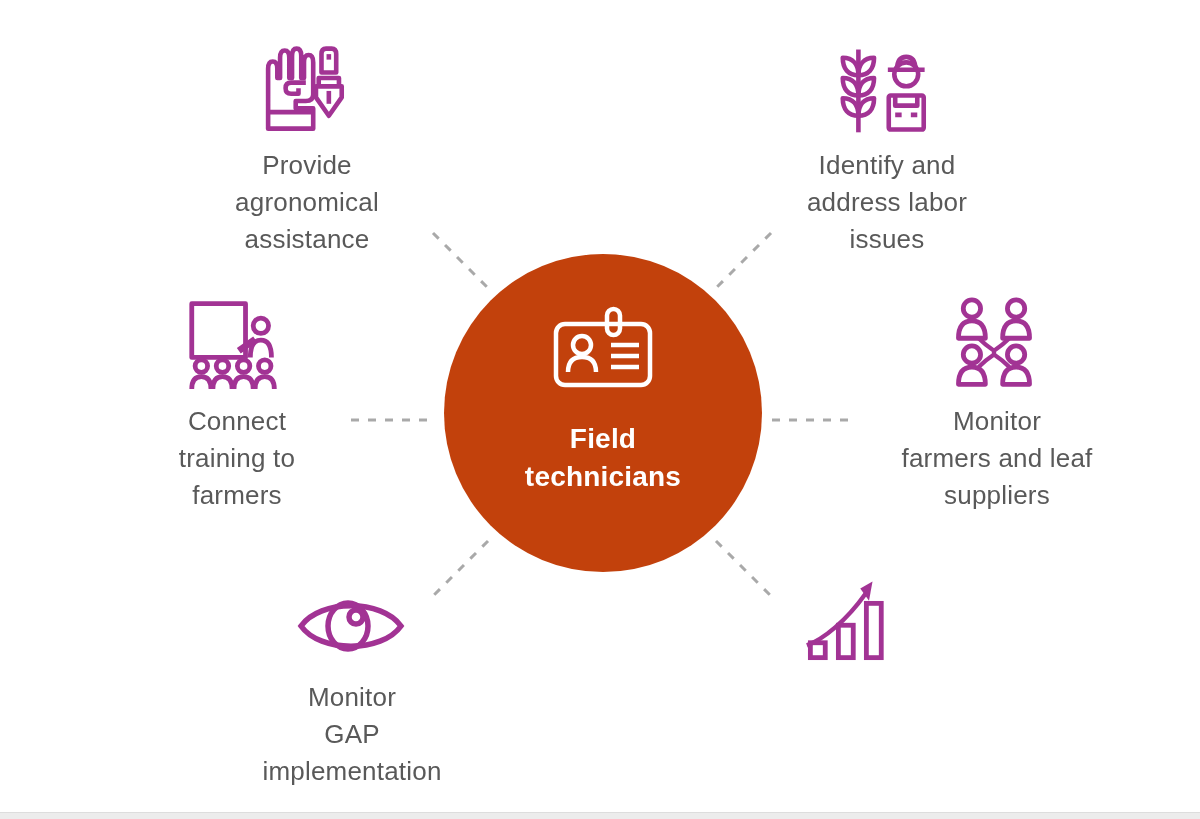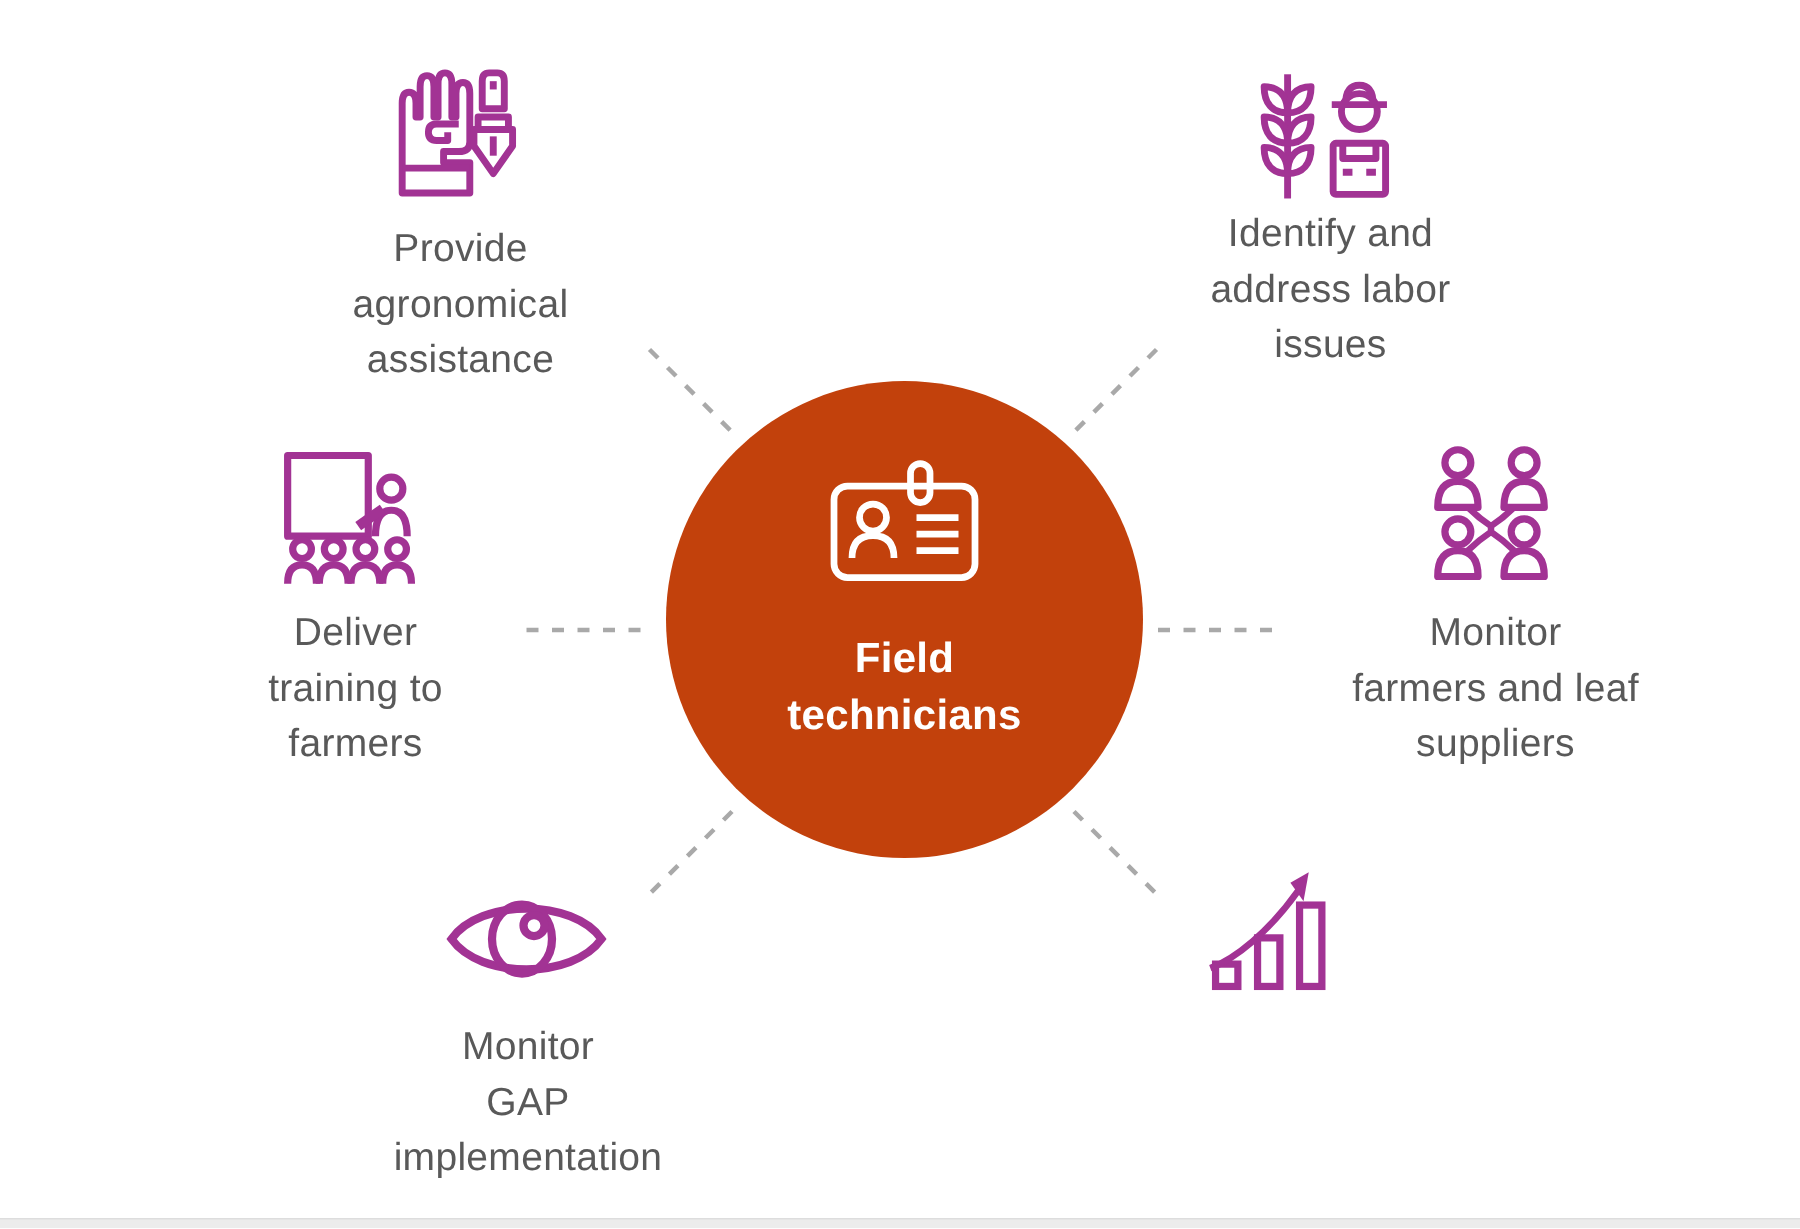--- a/index.html
+++ b/index.html
@@ -45,21 +45,21 @@
     position: absolute;
     text-align: center;
     color: #595959;
     font-size: 26px;
     font-weight: 300;
     line-height: 37px;
     white-space: pre-line;
     letter-spacing: 0.2px;
   }
   .lbl-provide  { left: 157px; top: 147px; width: 300px; }
-  .lbl-identify { left: 737px; top: 137px; width: 300px; }
+  .lbl-identify { left: 737px; top: 147px; width: 300px; }
   .lbl-deliver  { left:  87px; top: 403px; width: 300px; }
   .lbl-connect  { left: 837px; top: 403px; width: 320px; }
   .lbl-monitor  { left: 202px; top: 679px; width: 300px; }
   .lbl-ensure   { left: 707px; top: 679px; width: 360px; }
   .ico-provide  { left: 258px; top: 44px; }
   .ico-identify { left: 840px; top: 44px; }
   .ico-deliver  { left: 186px; top: 296px; }
   .ico-connect  { left: 946px; top: 296px; }
   .ico-monitor  { left: 296px; top: 588px; }
   .ico-ensure   { left: 804px; top: 578px; }
@@ -148,21 +148,21 @@
       <circle cx="16" cy="73" r="6.5"></circle>
       <path d="M6,97 Q6,84 16,84 Q26,84 26,97"></path>
       <circle cx="38" cy="73" r="6.5"></circle>
       <path d="M28,97 Q28,84 38,84 Q48,84 48,97"></path>
       <circle cx="60" cy="73" r="6.5"></circle>
       <path d="M50,97 Q50,84 60,84 Q70,84 70,97"></path>
       <circle cx="82" cy="73" r="6.5"></circle>
       <path d="M72,97 Q72,84 82,84 Q92,84 92,97"></path>
     </g>
   </svg>
-  <div class="node-label lbl-deliver">Deliver
+  <div class="node-label lbl-deliver">Connect
 training to
 farmers</div>
 
   <svg class="node-icon ico-connect" width="96" height="96" viewBox="0 0 100 100">
     <g stroke="#A23394" stroke-width="5" fill="none" stroke-linejoin="round">
       <circle cx="27" cy="13" r="9"></circle>
       <path d="M13,44 Q13,26 27,26 Q41,26 41,44 Z"></path>
       <circle cx="73" cy="13" r="9"></circle>
       <path d="M59,44 Q59,26 73,26 Q87,26 87,44 Z"></path>
       <path d="M34,44 C41,51 44,53 50,57 C56,53 59,51 66,44 M50,57 V61 M34,74 C41,67 44,65 50,61 C56,65 59,67 66,74" stroke-width="4.5"></path>

